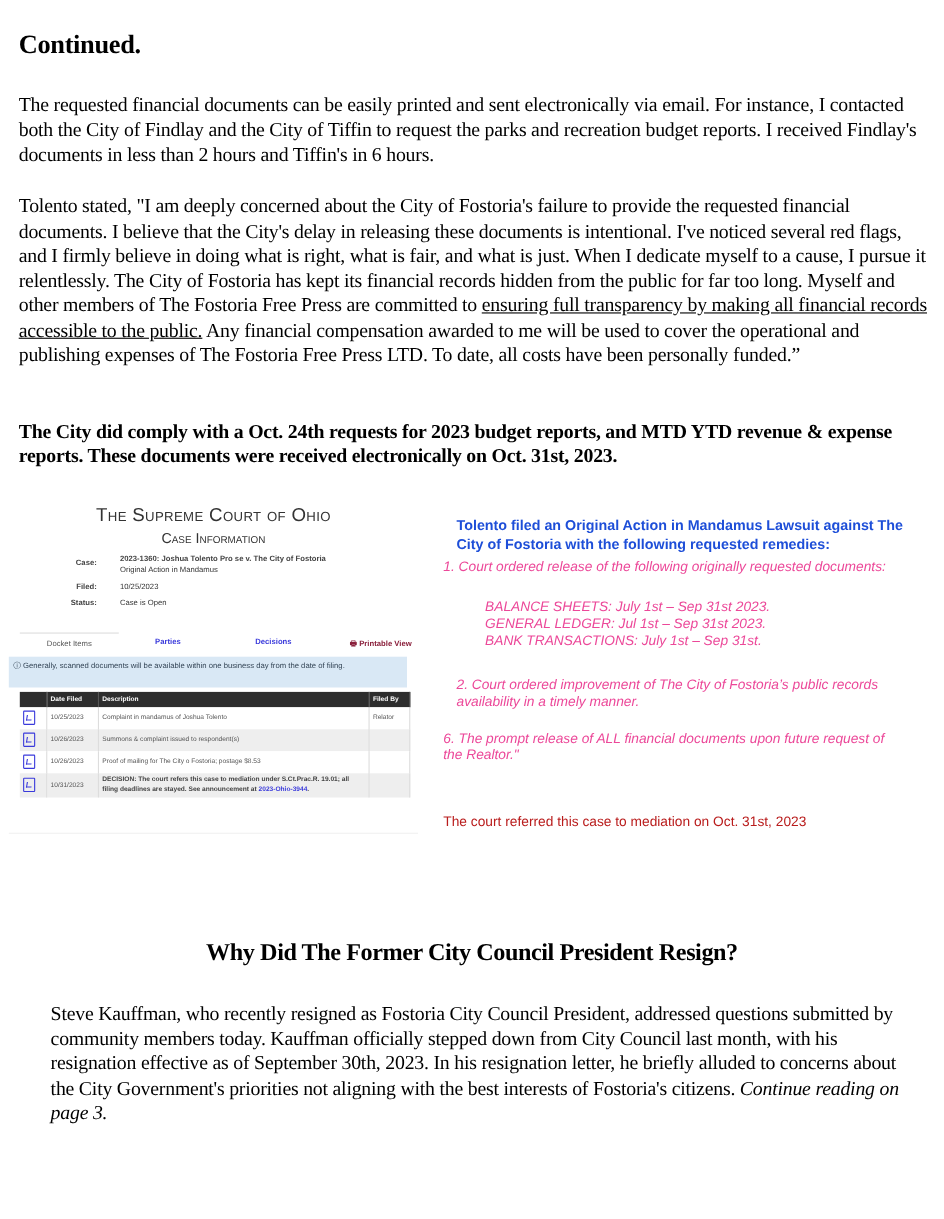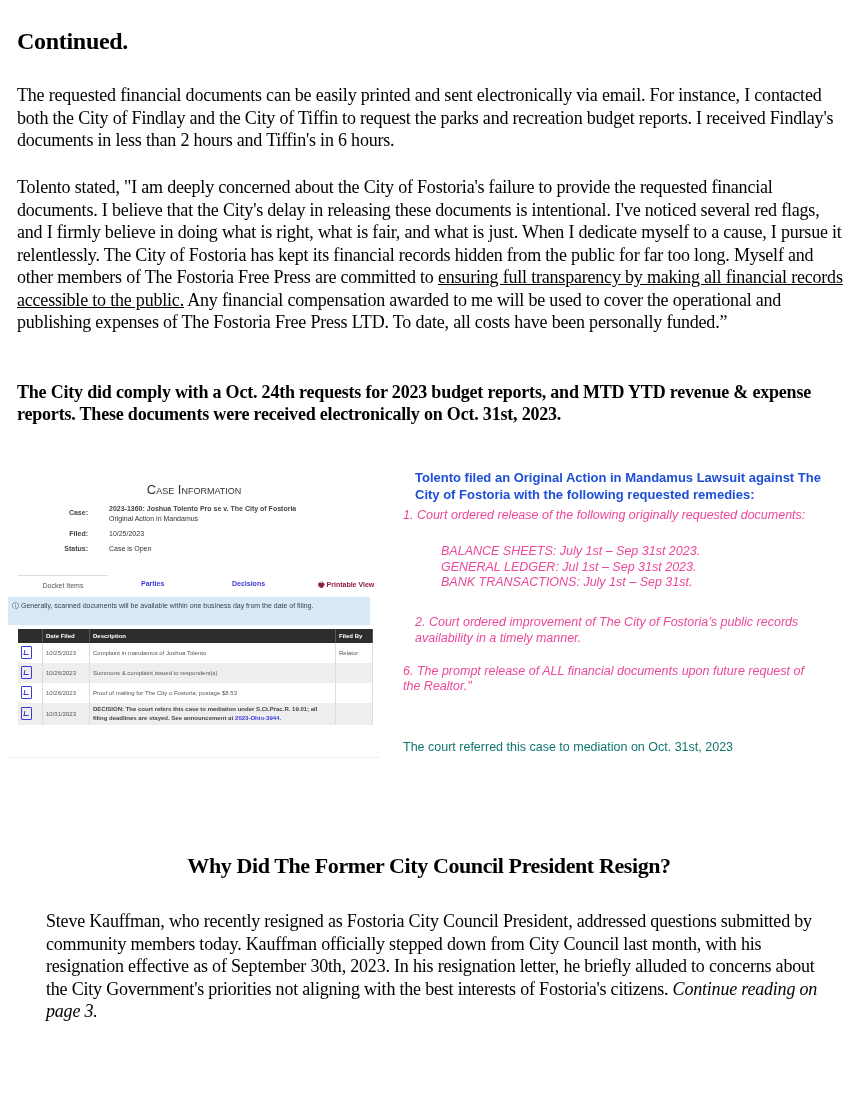--- a/index.html
+++ b/index.html
@@ -64,41 +64,42 @@
   .link { color: #3a3adb; }
 
   
   #right { position: absolute; left: 403px; top: 457px; width: 430px; font-family: "Liberation Sans", sans-serif; }
   #r-head { position: absolute; top: 0; left: 0; width: 430px; font-size: 13px; font-weight: bold; color: #1d4ed8; line-height: 17px; margin: 12px; }
   .r-it { position: absolute; left: 0; width: 420px; font-size: 12.5px; font-style: italic; line-height: 16px; margin: 0; color: #ec4899; }
   #r1 { top: 50px; }
   #r-docs { top: 87px; line-height: 15.5px; margin-left: 38px; }
   #r2 { top: 157px; margin-left: 12px; }
   #r3 { top: 207px; line-height: 15px; }
-  #r-foot { position: absolute; top: 283px; left: 0; font-size: 12.5px; color: #0f766e; margin: 0; }
+  #r-foot { position: absolute; top: 283px; left: 0; font-size: 12.5px; color: #b91c1c; margin: 0; }
 
   #h2 {
     position: absolute; left: 0; width: 858px; top: 853px; margin: 0; text-align: center;
     font-size: 22px; font-weight: bold; letter-spacing: -0.4px;
   }
   #p4 { position: absolute; left: 46px; width: 790px; top: 910px; margin: 0; font-size: 18px; line-height: 22.5px; letter-spacing: -0.2px; }
   .ital { font-style: italic; }
 </style>
 </head>
 <body>
 
 <h1 id="heading">Continued.</h1>
 
 <p id="p1" class="para">The requested financial documents can be easily printed and sent electronically via email. For instance, I contacted both the City of Findlay and the City of Tiffin to request the parks and recreation budget reports. I received Findlay's documents in less than 2 hours and Tiffin's in 6 hours.</p>
 
 <p id="p2" class="para"><span>Tolento stated, "I am deeply concerned about the City of Fostoria's failure to provide the requested financial documents. I believe that the City's delay in releasing these documents is intentional. I've noticed several red flags, and I firmly believe in doing what is right, what is fair, and what is just. When I dedicate myself to a cause, I pursue it relentlessly. The City of Fostoria has kept its financial records hidden from the public for far too long. Myself and other members of The Fostoria Free Press are committed to </span><span class="ul">ensuring full transparency by making all financial records accessible to the public.</span><span> Any financial compensation awarded to me will be used to cover the operational and publishing expenses of The Fostoria Free Press LTD.  To date, all costs have been personally funded.”</span></p>
 
 <p id="p3" class="para">The City did comply with a Oct. 24th requests for 2023 budget reports, and MTD YTD revenue &amp; expense reports. These documents were received electronically on Oct. 31st, 2023.</p>
 
 <div id="court">
+  <div id="court-title">The Supreme Court of Ohio</div>
   <div id="court-sub">Case Information</div>
 
   <div class="info-row" style="top:53px;left:0;width:372px;height:20px;">
     <span class="info-lbl" style="top:4px;">Case:</span>
     <span class="info-val" style="top:0;font-weight:bold;color:#444;">2023-1360:  Joshua Tolento Pro se v. The City of Fostoria</span>
     <span class="info-val" style="top:10px;">Original Action in Mandamus</span>
   </div>
   <div class="info-row" style="top:78px;left:0;width:372px;height:10px;">
     <span class="info-lbl">Filed:</span>
     <span class="info-val">10/25/2023</span>

